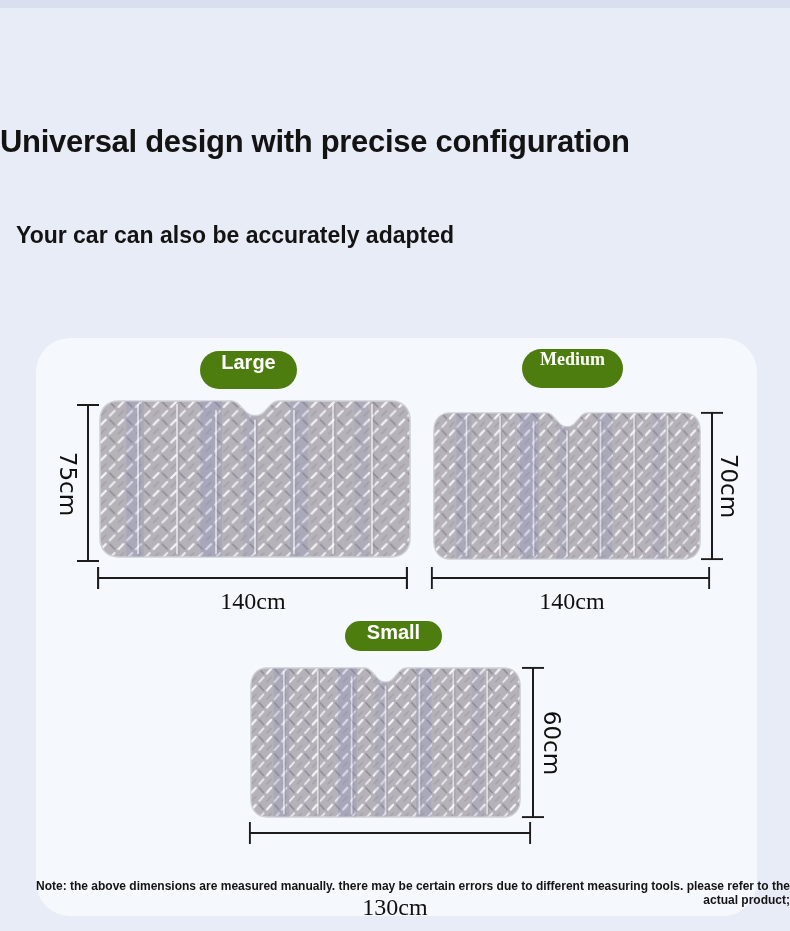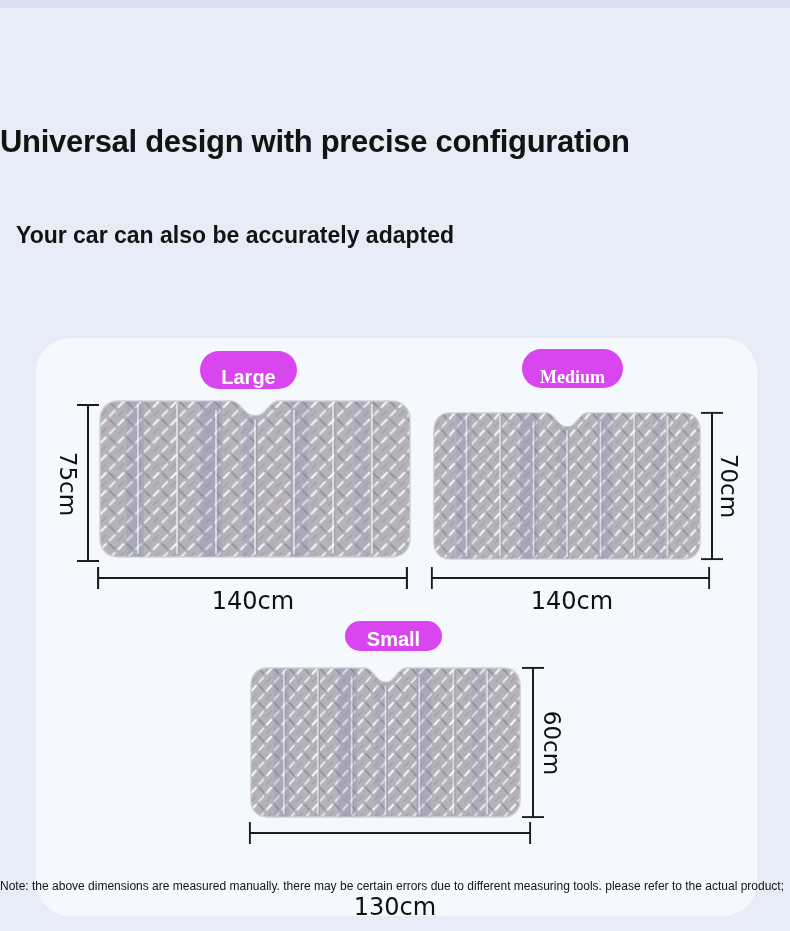--- a/index.html
+++ b/index.html
@@ -21,22 +21,22 @@
   .subtitle {
     position:absolute; top:206px; left:0; width:100%;
     text-align:left; font-size:23px; font-weight:700;
     color:#131313; margin:16px;
   }
   .card {
     position:absolute; left:36px; top:338px; width:721px; height:578px;
     background:#f5f8fc; border-radius:34px;
   }
   .badge {
-    position:absolute; background:#d946ef; color:#ffffff;
-    font-weight:700; display:flex; align-items:flex-end; justify-content:center;
+    position:absolute; background:#4d7c0f; color:#ffffff;
+    font-weight:700; display:flex; align-items:flex-start; justify-content:center;
     border-radius:20px; box-sizing:border-box;
   }
   #badge-large  { left:200px; top:351px; width:97px;  height:38px; font-size:20px; }
   #badge-medium { left:522px; top:349px; width:101px; height:39px; font-size:18px;font-family:Liberation Serif, serif; }
   #badge-small  { left:345px; top:621px; width:97px;  height:30px; font-size:20px; }
 
   .shade { position:absolute; display:block; }
   #shade-large  { left:99px;  top:400px; width:312px; height:158px; }
   #shade-medium { left:433px; top:412px; width:268px; height:148px; }
   #shade-small  { left:250px; top:667px; width:271px; height:151px; }
@@ -47,32 +47,32 @@
   #vline-small  { left:522px; top:666px; width:22px; height:153px; }
   #hline-large  { left:96px;  top:567px; width:313px; height:22px; }
   #hline-medium { left:430px; top:567px; width:281px; height:22px; }
   #hline-small  { left:248px; top:822px; width:284px; height:22px; }
 
   .dim-label {
     position:absolute; white-space:nowrap;
     font-family:"DejaVu Sans", sans-serif;
     font-size:23px; color:#101010;
   }
-  .dim-label.h { font-size:24px; transform:translate(-50%,-50%); }
+  .dim-label.h { font-size:24px; transform:translate(-50%,-50%);font-family:Liberation Serif, serif; }
   .dim-label.v { transform:translate(-50%,-50%) rotate(90deg); }
   #vlabel-large  { left:68px;  top:484px; }
   #vlabel-medium { left:729px; top:486px; }
   #vlabel-small  { left:552px; top:743px; }
   #hlabel-large  { left:253px; top:601px; }
   #hlabel-medium { left:572px; top:601px; }
   #hlabel-small  { left:395px; top:907px; }
 
   .note {
     position:absolute; top:879px; left:0; width:100%;
-    text-align:left; font-size:12px; font-weight:400; color:#141414;
+    text-align:right; font-size:12px; font-weight:700; color:#141414;
   }
 </style>
 </head>
 <body>
 
 <svg width="0" height="0" style="position:absolute" aria-hidden="true">
   <defs>
     <pattern id="plate" width="18" height="18" patternUnits="userSpaceOnUse">
       <rect width="18" height="18" fill="#b5b2b9"></rect>
       <path d="M2 7 L7 2" stroke="#f4f3f6" stroke-width="2.4" stroke-linecap="round" fill="none"></path>

